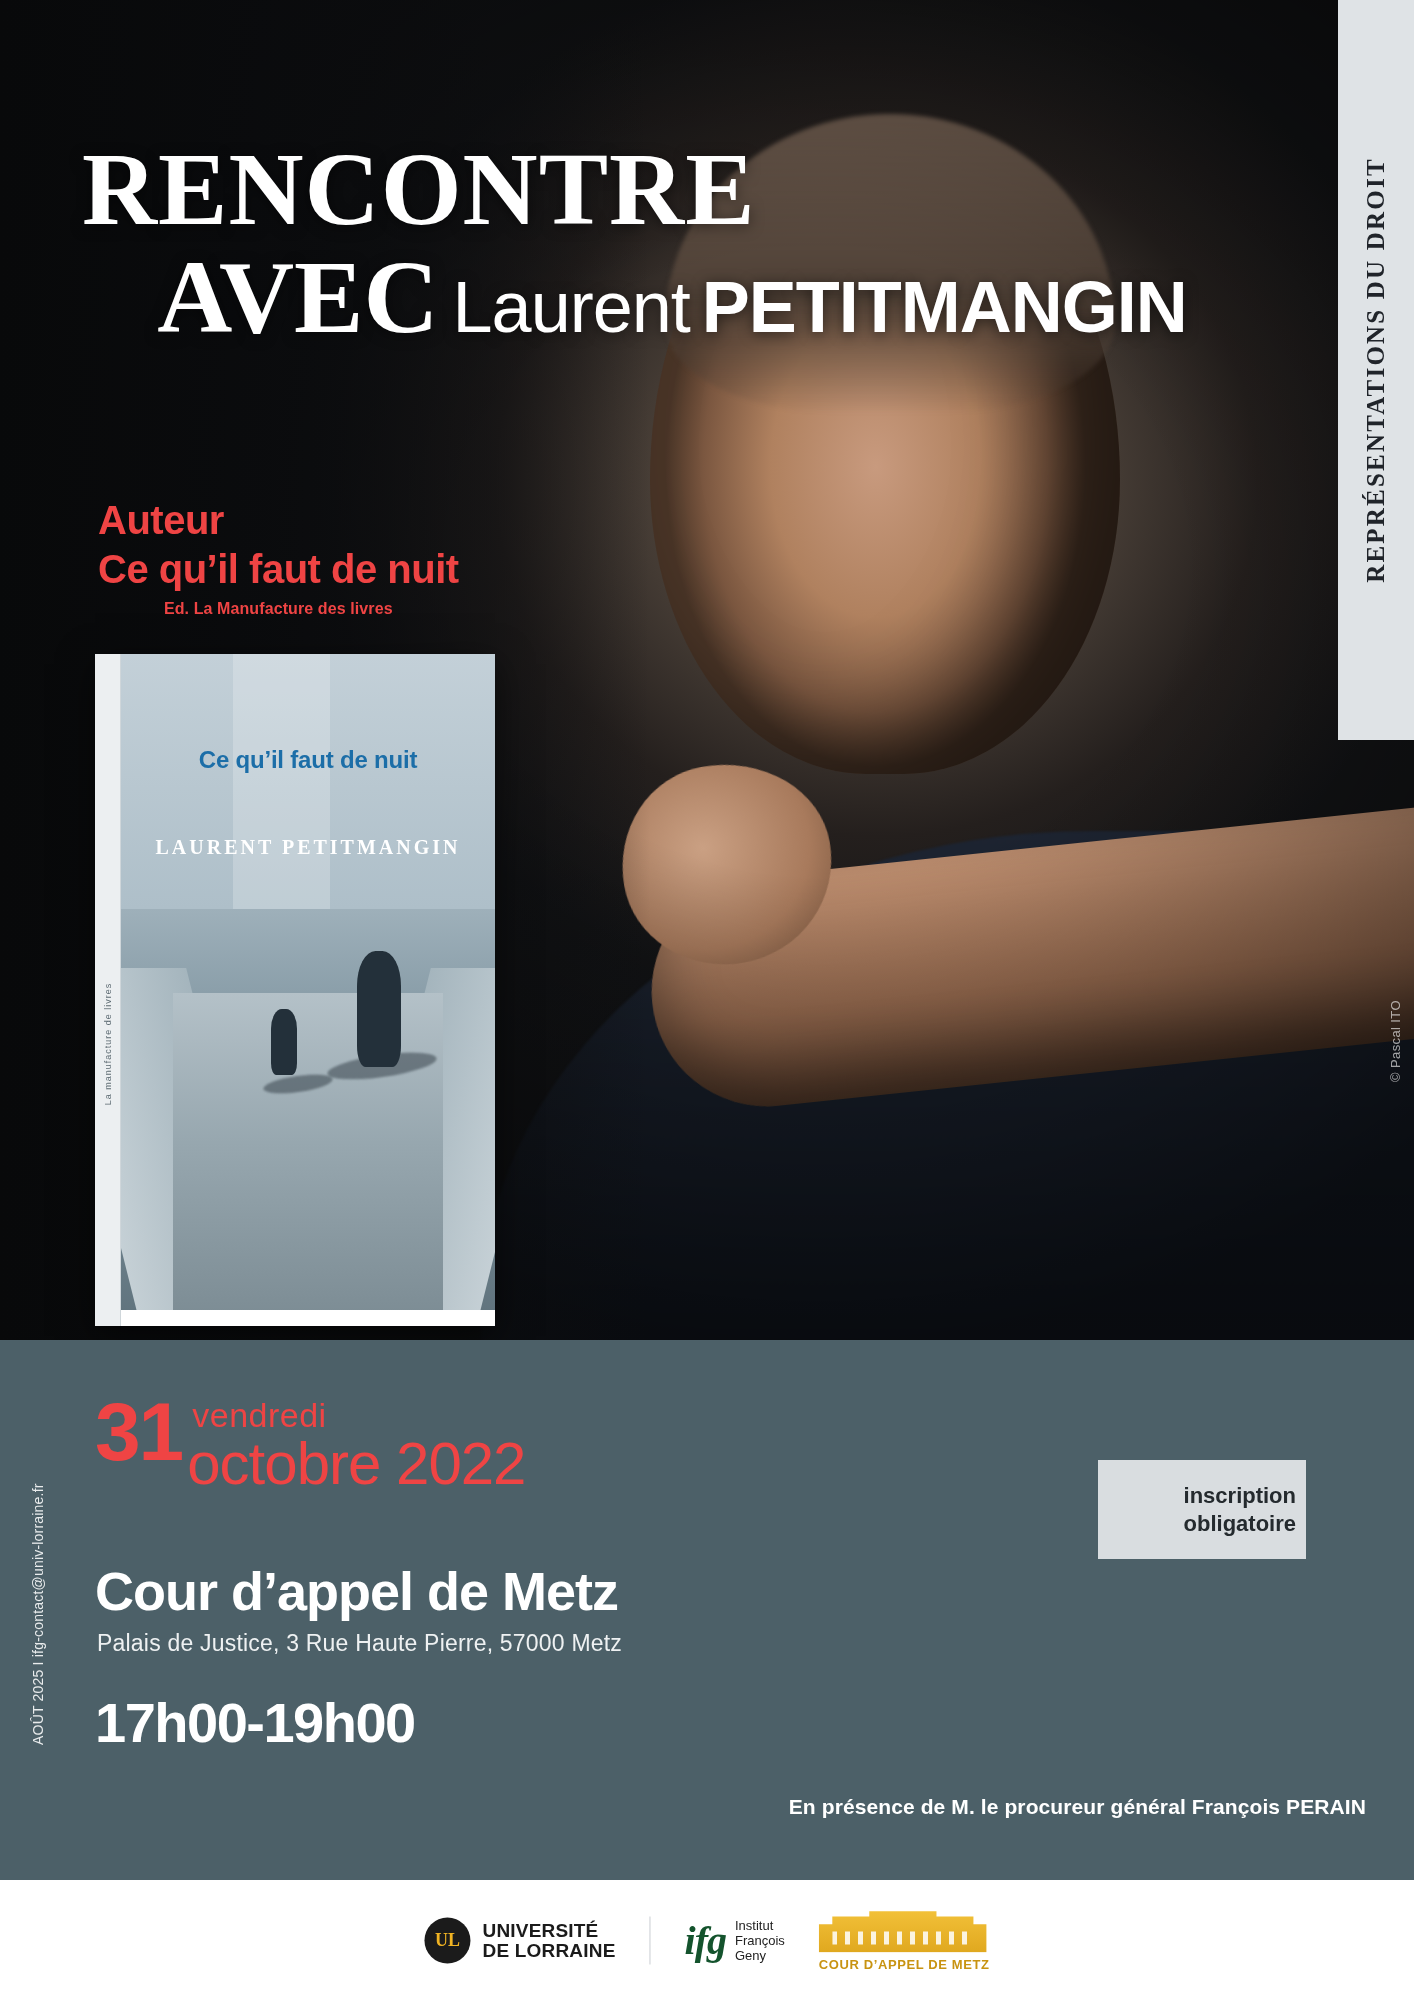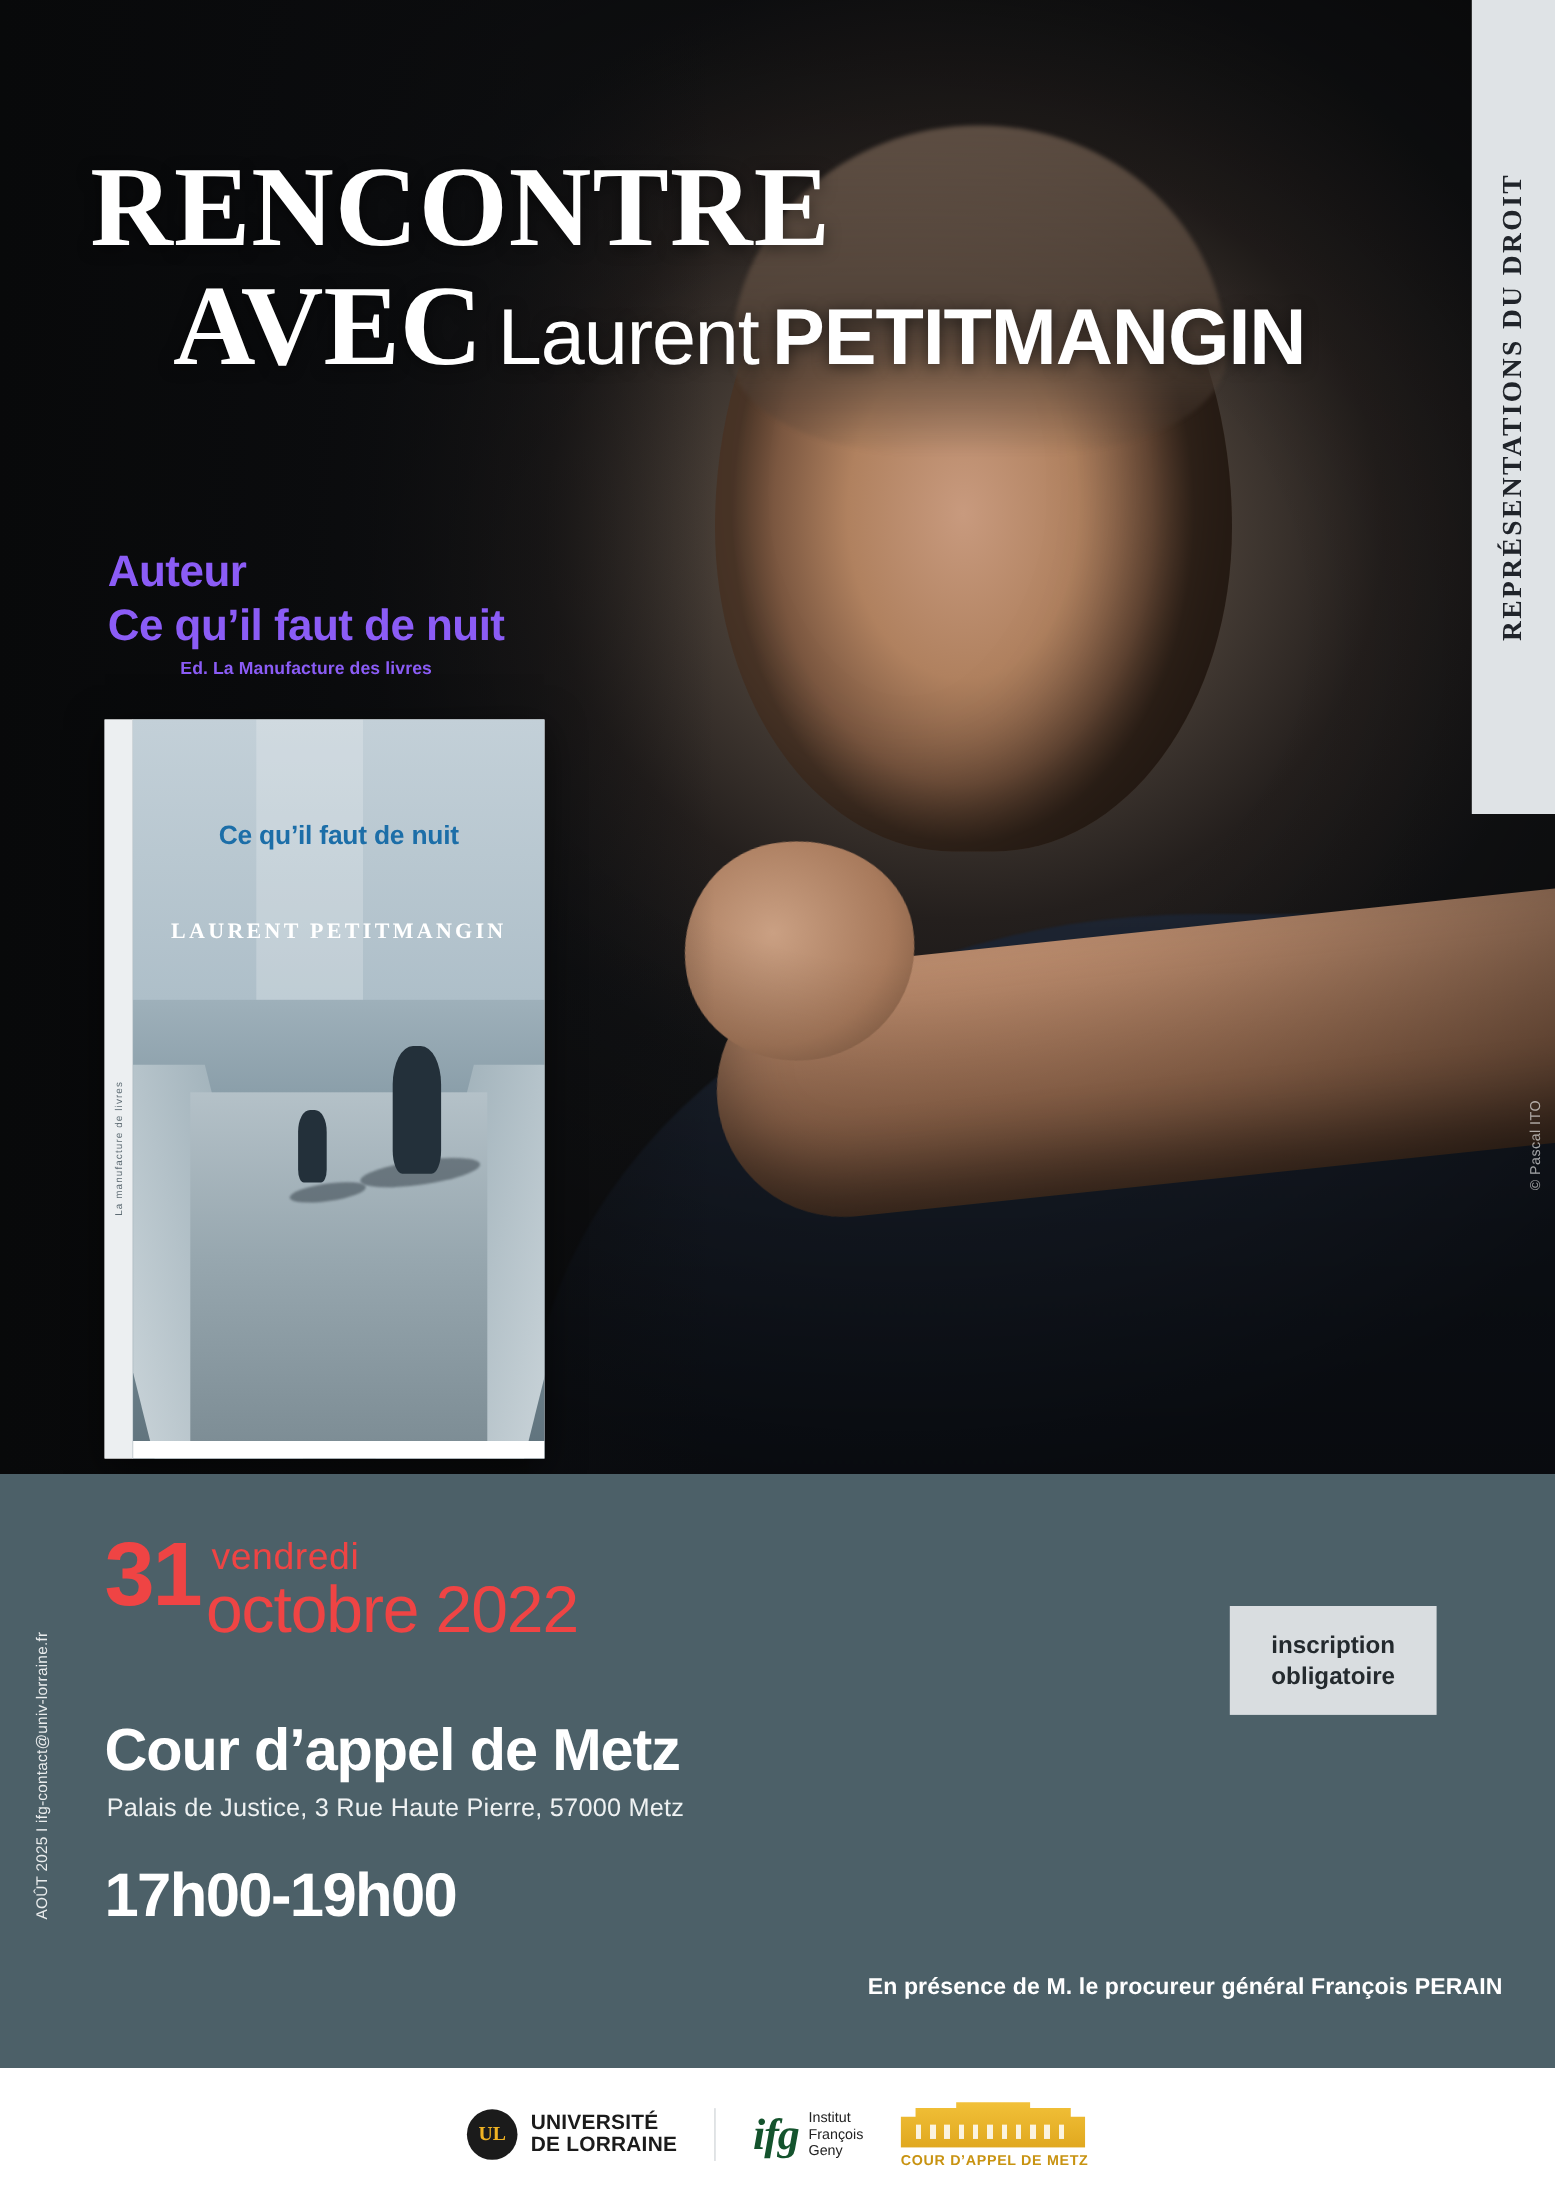--- a/index.html
+++ b/index.html
@@ -164,21 +164,21 @@
     color: #ffffff;
     letter-spacing: -1px;
     margin-left: 12px;
     text-shadow: 0 2px 14px rgba(0,0,0,.55);
   }
 
   
   .author-block {
     position: absolute;
     left: 98px; top: 498px;
-    color: #8b5cf6;
+    color: #ef4444;
   }
   .author-role {
     font-size: 40px;
     font-weight: bold;
     letter-spacing: -.5px;
   }
   .author-work {
     font-size: 40px;
     font-weight: bold;
     letter-spacing: -.5px;
@@ -341,25 +341,25 @@
     font-weight: 400;
     line-height: 1;
     margin-top: 2px;
     margin-left: -3px;
     letter-spacing: -1px;
   }
 
   .badge {
     position: absolute;
     right: 108px; top: 1460px;
-    width: 188px;
+    width: 208px;
     padding: 22px 10px;
     background: #d9dde0;
     color: #242a2e;
-    text-align: center;
+    text-align: right;
     font-size: 22px;
     font-weight: bold;
     line-height: 1.25;
   }
 
   .venue {
     position: absolute;
     left: 95px; top: 1560px;
     color: #ffffff;
     font-size: 54px;

